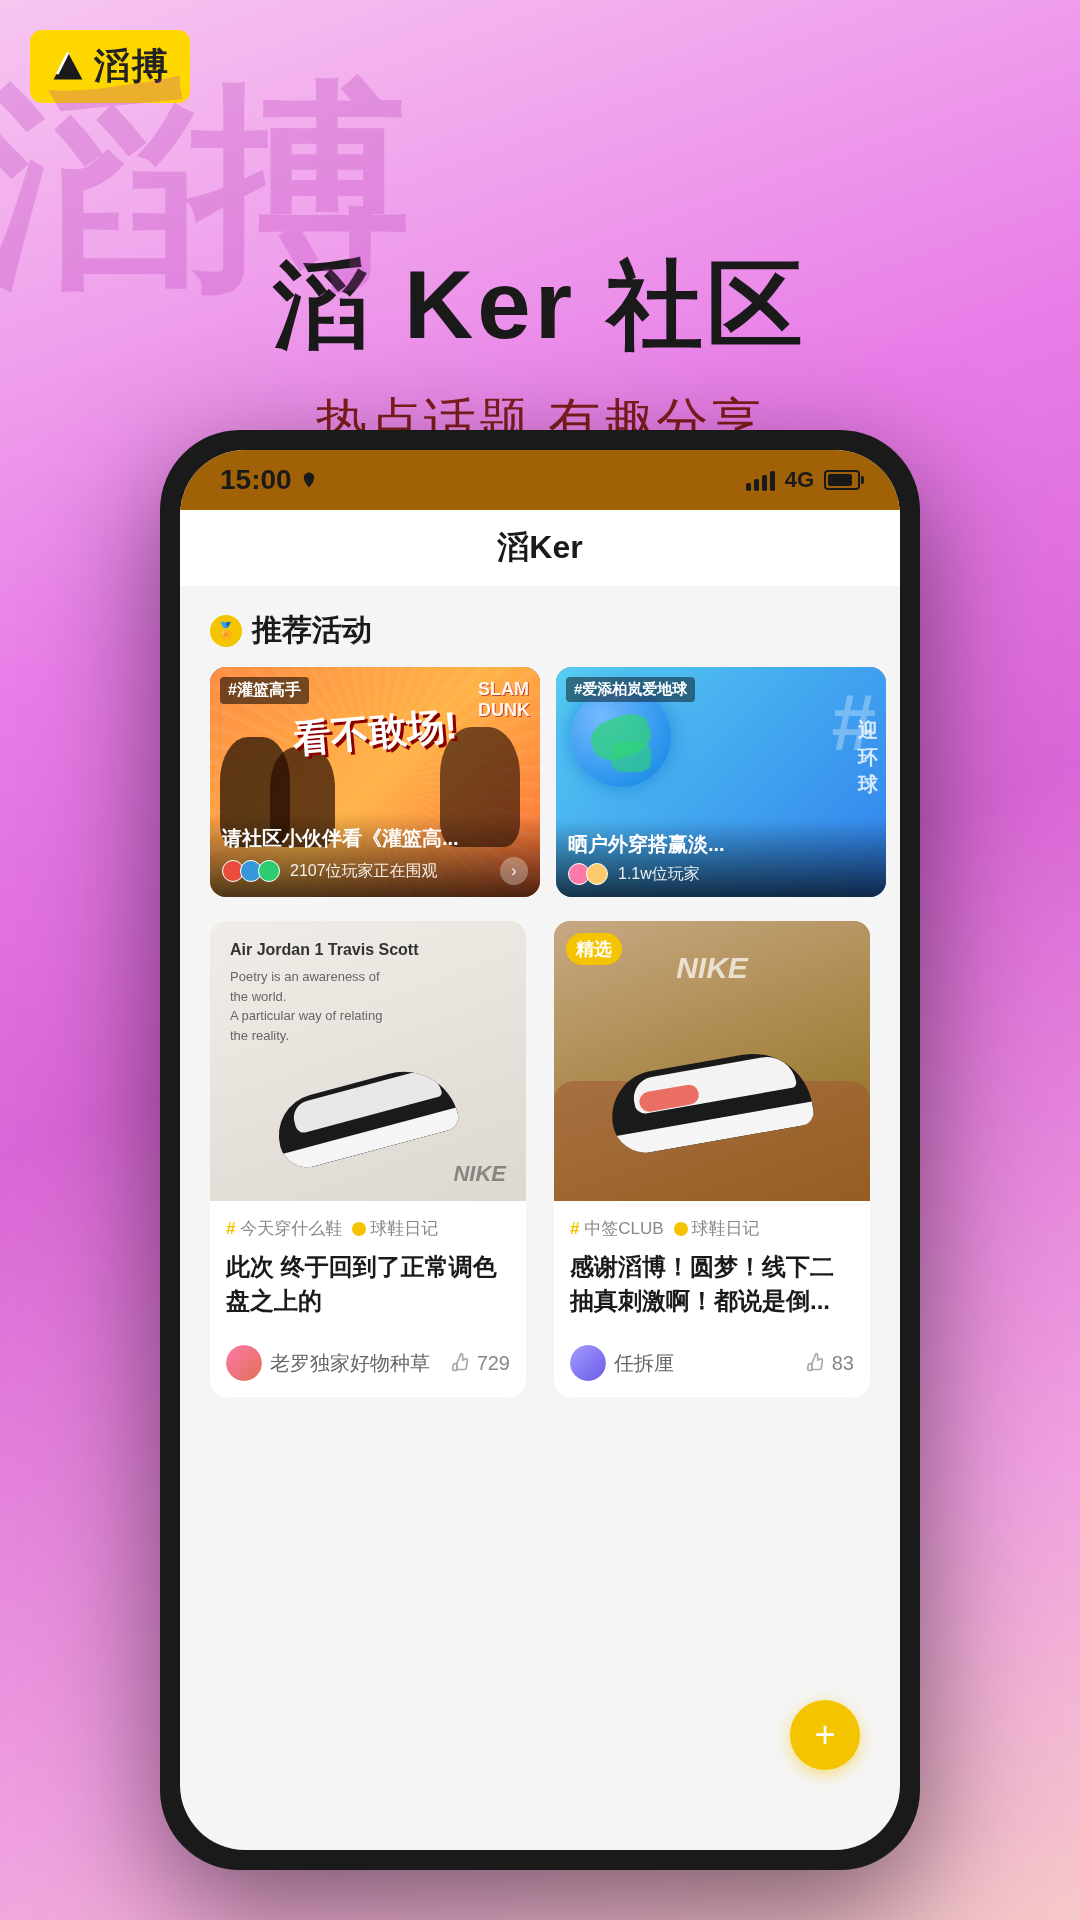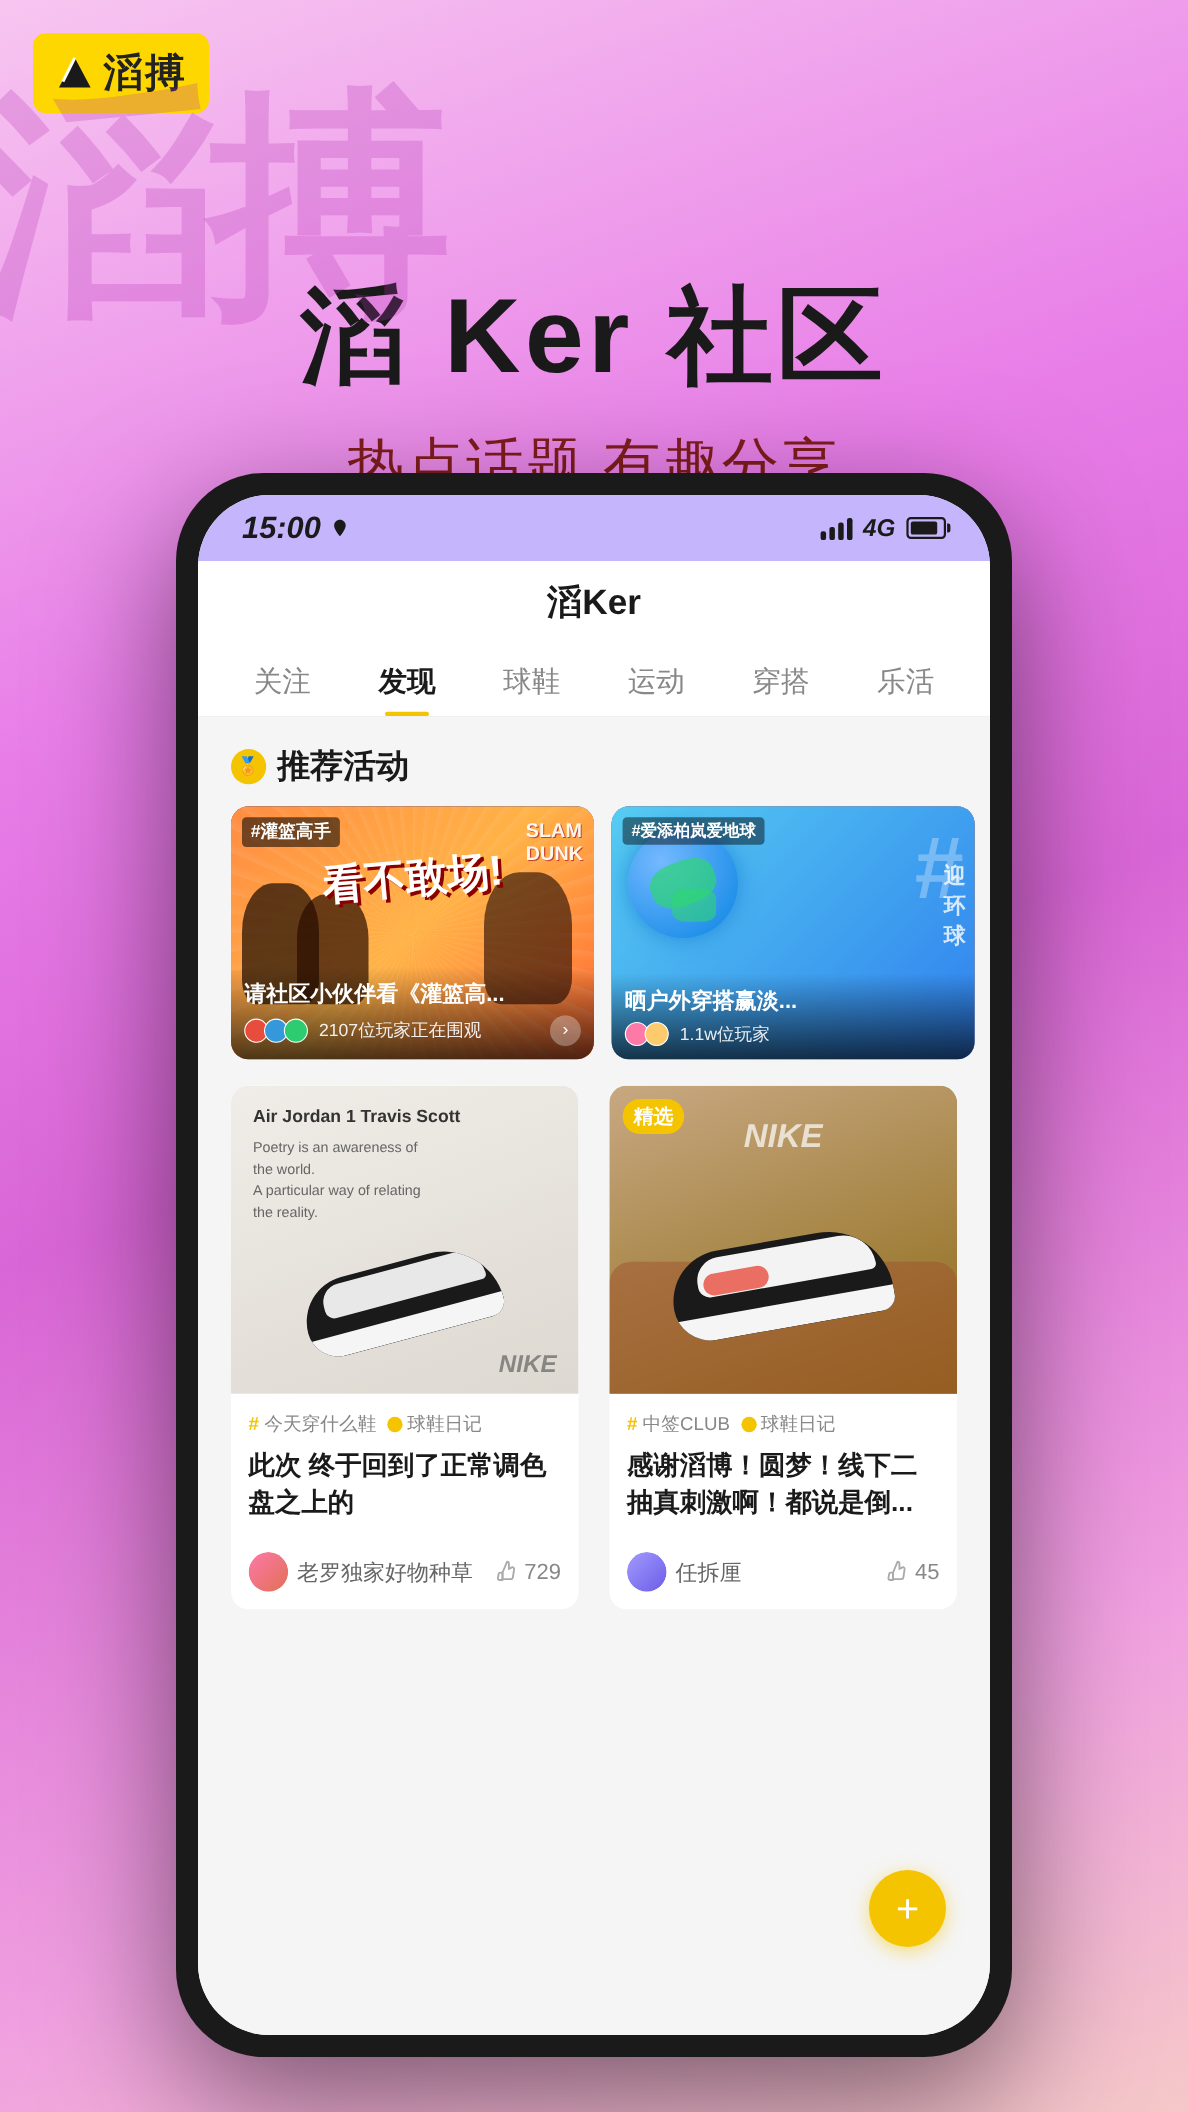--- a/index.html
+++ b/index.html
@@ -104,27 +104,26 @@
       width: 100%;
       height: 100%;
       background: #f5f5f5;
       border-radius: 65px;
       overflow: hidden;
       position: relative;
     }
 
     
     .status-bar {
-      background: #c4b5fd;
+      background: #a16207;
       height: 60px;
       display: flex;
       align-items: center;
       justify-content: space-between;
       padding: 0 40px;
-      font-style: italic;
     }
 
     .status-time {
       font-size: 28px;
       font-weight: 600;
       color: #1a1a1a;
       display: flex;
       align-items: center;
       gap: 8px;
     }
@@ -507,28 +506,20 @@
           </div>
           <span class="network-label">4G</span>
           <div class="battery-icon">
             <div class="battery-fill"></div>
           </div>
         </div>
       </div>
 
       <div class="app-header">
         <div class="app-title">滔Ker</div>
-        <div class="tabs">
-          <div class="tab-item">关注</div>
-          <div class="tab-item active">发现</div>
-          <div class="tab-item">球鞋</div>
-          <div class="tab-item">运动</div>
-          <div class="tab-item">穿搭</div>
-          <div class="tab-item">乐活</div>
-        </div>
       </div>
 
       <div class="content">
 
         <div class="section-header">
           <div class="section-icon">🏅</div>
           <span class="section-title">推荐活动</span>
         </div>
 
         <div class="activity-row">
@@ -686,21 +677,21 @@
                 <div class="author-avatar">
                   <div style="width:36px;height:36px;border-radius:50%;background:linear-gradient(135deg, #a29bfe, #6c5ce7);"></div>
                 </div>
                 <span class="author-name">任拆厘</span>
               </div>
               <div class="post-likes">
                 <svg width="20" height="20" viewBox="0 0 24 24" fill="none">
                   <path d="M14 10V4a2 2 0 00-2-2L7 14v7h9.28a2 2 0 001.99-1.7l1.38-9a2 2 0 00-1.99-2.3z" stroke="#aaa" stroke-width="2" stroke-linecap="round" stroke-linejoin="round"></path>
                   <path d="M7 14H4.72A2 2 0 002.7 15.7L2 20a2 2 0 002 2H7v-8z" stroke="#aaa" stroke-width="2" stroke-linecap="round" stroke-linejoin="round"></path>
                 </svg>
-                <span>45</span>
+                <span>83</span>
               </div>
             </div>
           </div>
 
         </div>
 
       </div>
 
       <div class="fab">+</div>
 

